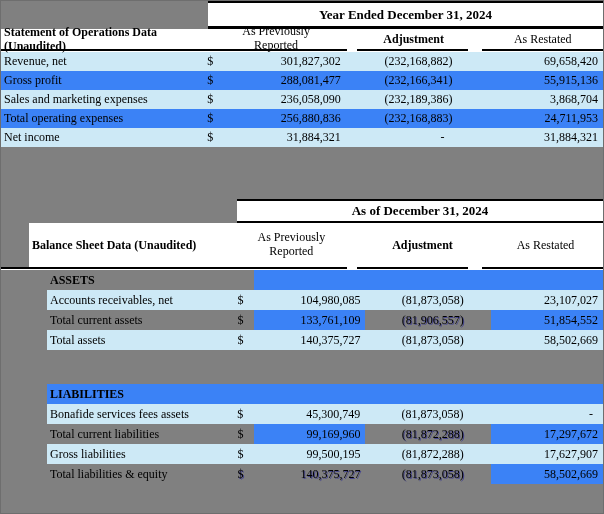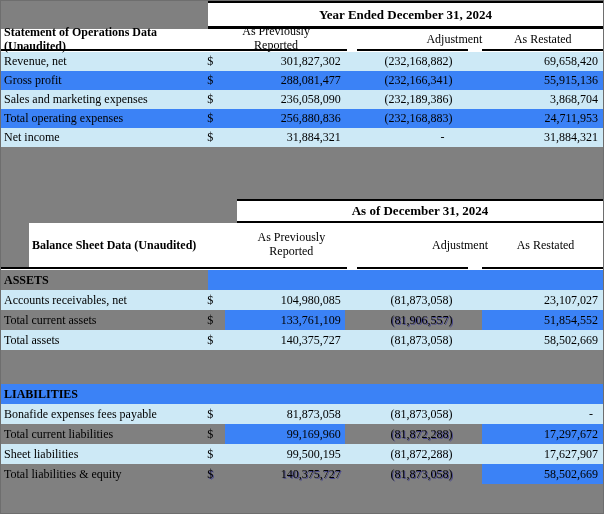--- a/index.html
+++ b/index.html
@@ -18,31 +18,31 @@
   .band1{height:28px;}
   .band2{height:24px;margin-left:29px;}
   .band2 .period-cell{border-bottom:2px solid #000;}
 
   .colhead{display:flex;background:#fff;align-items:center;}
   .colhead1{height:20px;}
   .colhead2{height:44px;margin-left:28px;}
   .h-label{width:207px;font-weight:bold;padding-left:3px;box-sizing:border-box;line-height:1.2;}
   .h-prev{width:138px;text-align:center;line-height:1.15;}
   .h-prev .inner{max-width:96px;margin:0 auto;}
-  .h-adj{width:138px;text-align:right;}
+  .h-adj{width:138px;text-align:center;font-weight:bold;}
   .h-rest{width:121px;text-align:center;}
 
   .rule-row{height:3px;background:#fff;display:flex;}
   .rule-row .seg1{width:347px;height:2px;background:#000;}
   .rule-row .seg2{width:112px;height:2px;background:#000;margin-left:10px;}
   .rule-row .seg3{width:121px;height:2px;background:#000;margin-left:14px;}
 
   .row{display:flex;align-items:center;}
   .r19{height:19px;}
-  .r20{height:20px;}
+  .r20{height:20px;margin-left:46px;}
   .bg-blue{background:#CDE9F6;}
   .bg-white{background:#3b82f6;}
   .bg-gray{background:#808080;}
   .c-label{width:207px;padding-left:3px;box-sizing:border-box;align-self:stretch;display:flex;align-items:center;}
   .c-dollar{width:18px;align-self:stretch;display:flex;align-items:center;}
   .c-n1{width:120px;text-align:right;padding-right:4px;box-sizing:border-box;align-self:stretch;display:flex;align-items:center;justify-content:flex-end;}
   .c-n2{width:110px;text-align:right;padding-right:2px;box-sizing:border-box;align-self:stretch;display:flex;align-items:center;justify-content:flex-end;}
   .c-sp{width:28px;align-self:stretch;}
   .c-n3{width:121px;text-align:right;padding-right:5px;box-sizing:border-box;align-self:stretch;display:flex;align-items:center;justify-content:flex-end;}
   .dash{padding-right:10px;}
@@ -173,39 +173,39 @@
     <div class="c-n3">58,502,669</div>
   </div>
 
   <div class="gap" style="height:34px;"></div>
 
   <div class="row r20 bg-white">
     <div class="c-label bold">LIABILITIES</div>
   </div>
 
   <div class="row r20 bg-blue">
-    <div class="c-label">Bonafide expenses fees payable</div>
-    <div class="c-dollar">$</div>
-    <div class="c-n1">81,873,058</div>
+    <div class="c-label">Bonafide services fees assets</div>
+    <div class="c-dollar">$</div>
+    <div class="c-n1">45,300,749</div>
     <div class="c-n2">(81,873,058)</div>
     <div class="c-sp"></div>
     <div class="c-n3 dash">-</div>
   </div>
 
   <div class="row r20 bg-white">
     <div class="c-label bg-gray">Total current liabilities</div>
     <div class="c-dollar bg-gray">$</div>
     <div class="c-n1">99,169,960</div>
     <div class="c-n2 bg-gray ghost">(81,872,288)</div>
     <div class="c-sp bg-gray"></div>
     <div class="c-n3">17,297,672</div>
   </div>
 
   <div class="row r20 bg-blue">
-    <div class="c-label">Sheet liabilities</div>
+    <div class="c-label">Gross liabilities</div>
     <div class="c-dollar">$</div>
     <div class="c-n1">99,500,195</div>
     <div class="c-n2">(81,872,288)</div>
     <div class="c-sp"></div>
     <div class="c-n3">17,627,907</div>
   </div>
 
   <div class="row r20 bg-gray">
     <div class="c-label">Total liabilities &amp; equity</div>
     <div class="c-dollar ghost">$</div>

